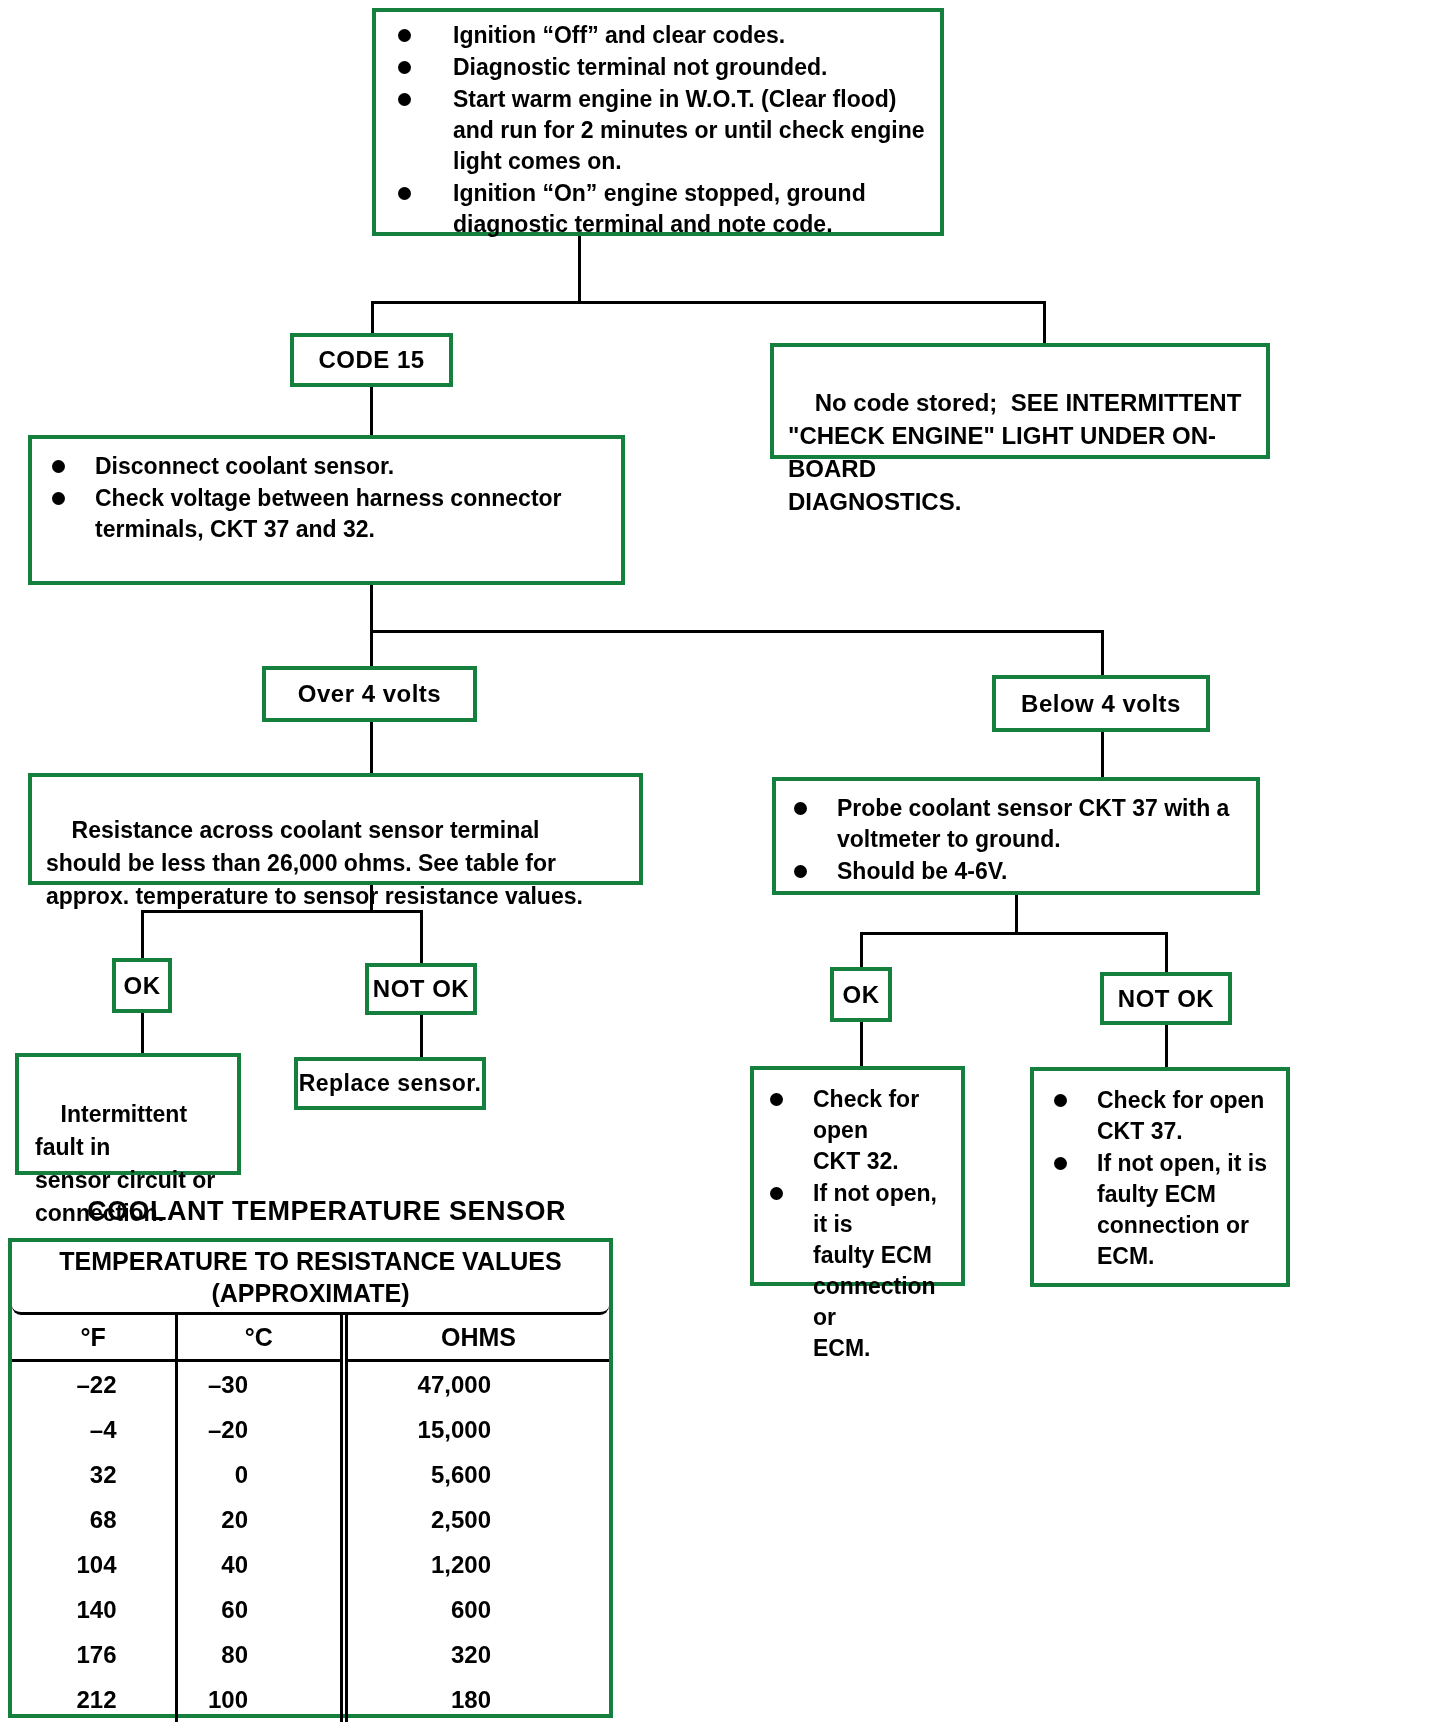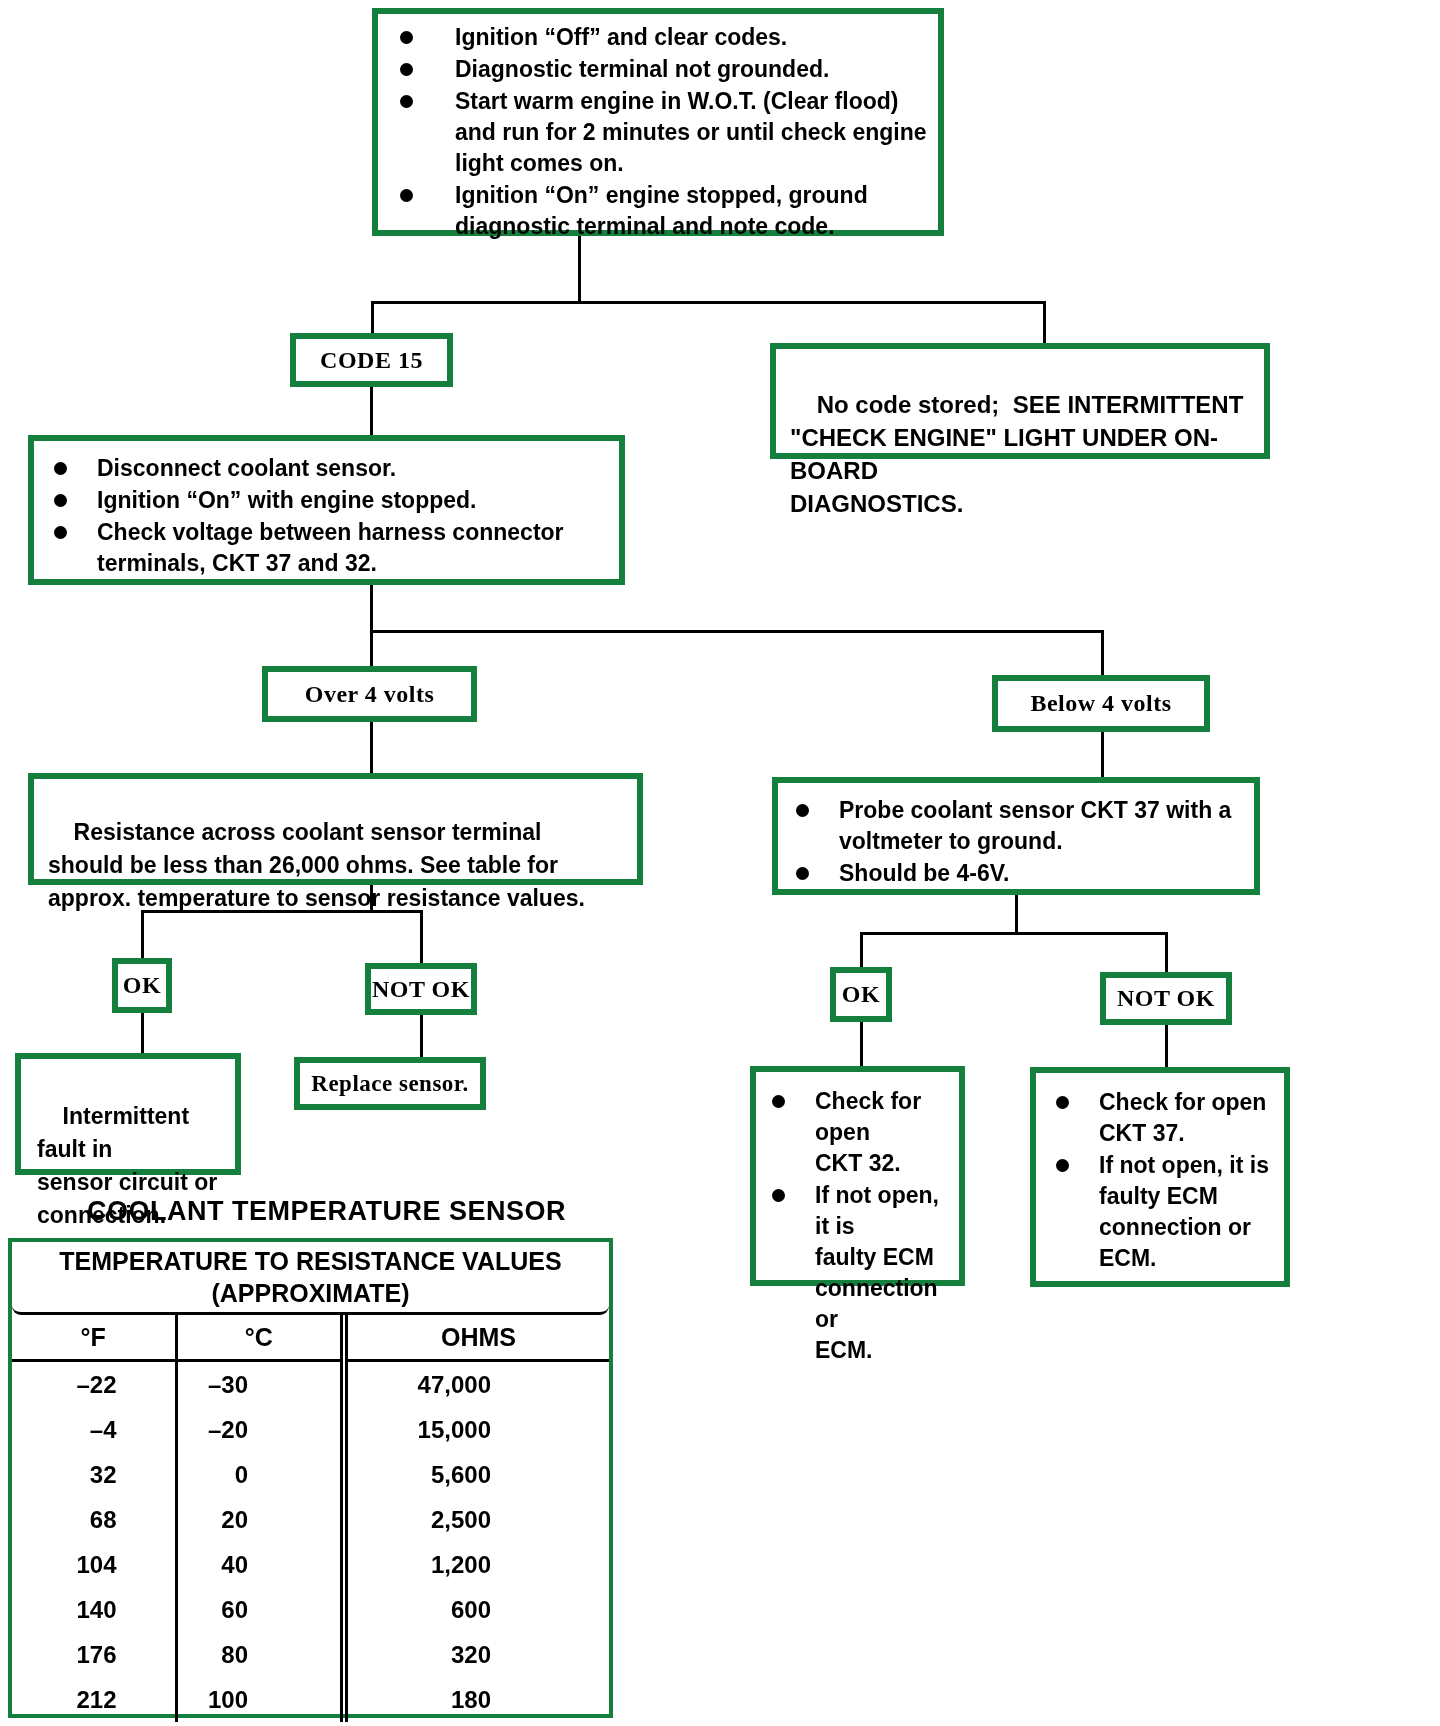--- a/index.html
+++ b/index.html
@@ -1,23 +1,23 @@
 <!DOCTYPE html>
 <html><head>
 <meta charset="utf-8">
 <style>
   html,body{margin:0;padding:0;background:#fff;}
   body{width:1440px;height:1726px;position:relative;overflow:hidden;
        font-family:"Liberation Sans",sans-serif;font-weight:700;color:#000;
        -webkit-font-smoothing:antialiased;}
   .canvas{position:absolute;left:0;top:0;width:1440px;height:1726px;background:#fff;}
-  .box{position:absolute;border:6px solid #15803d;background:#fff;box-sizing:border-box;}
+  .box{position:absolute;border:4px solid #15803d;background:#fff;box-sizing:border-box;}
   .line{position:absolute;background:#000;}
   .prewrap{white-space:pre-wrap;}
-  .label-box{display:flex;align-items:center;justify-content:center;font-size:24px;letter-spacing:.5px;font-family:Liberation Serif, serif;}
+  .label-box{display:flex;align-items:center;justify-content:center;font-size:24px;letter-spacing:.5px;}
   .text-box{font-size:23px;line-height:33px;}
   .bullets{display:flex;flex-direction:column;}
   .bullet-row{display:flex;align-items:flex-start;margin-bottom:1px;}
   .dot{flex:0 0 13px;width:13px;height:13px;border-radius:50%;background:#000;margin-top:9px;}
   .bullet-text{white-space:pre-wrap;font-size:23px;line-height:31px;}
   .wide-gap .dot{margin-right:42px;}
   .mid-gap .dot{margin-right:30px;}
   .tbl-title{position:absolute;left:24px;top:1196px;width:605px;text-align:center;
              font-size:27px;letter-spacing:.5px;}
   .table-box{border-width:4px;padding:0;}
@@ -94,24 +94,20 @@
 DIAGNOSTICS.</span>
   </div>
 
   <div class="box bullets mid-gap" style="left:28px;top:435px;width:597px;height:150px;padding:12px 24px 0 20px;">
     <div class="bullet-row">
       <span class="dot"></span>
       <span class="bullet-text">Disconnect coolant sensor.</span>
     </div>
     <div class="bullet-row">
       <span class="dot"></span>
-      <span class="bullet-text">Ignition “On” with engine stopped.</span>
-    </div>
-    <div class="bullet-row">
-      <span class="dot"></span>
       <span class="bullet-text">Check voltage between harness connector
 terminals, CKT 37 and 32.</span>
     </div>
   </div>
 
   <div class="box label-box" style="left:262px;top:666px;width:215px;height:56px;">
     <span>Over 4 volts</span>
   </div>
   <div class="box label-box" style="left:992px;top:675px;width:218px;height:57px;">
     <span>Below 4 volts</span>

